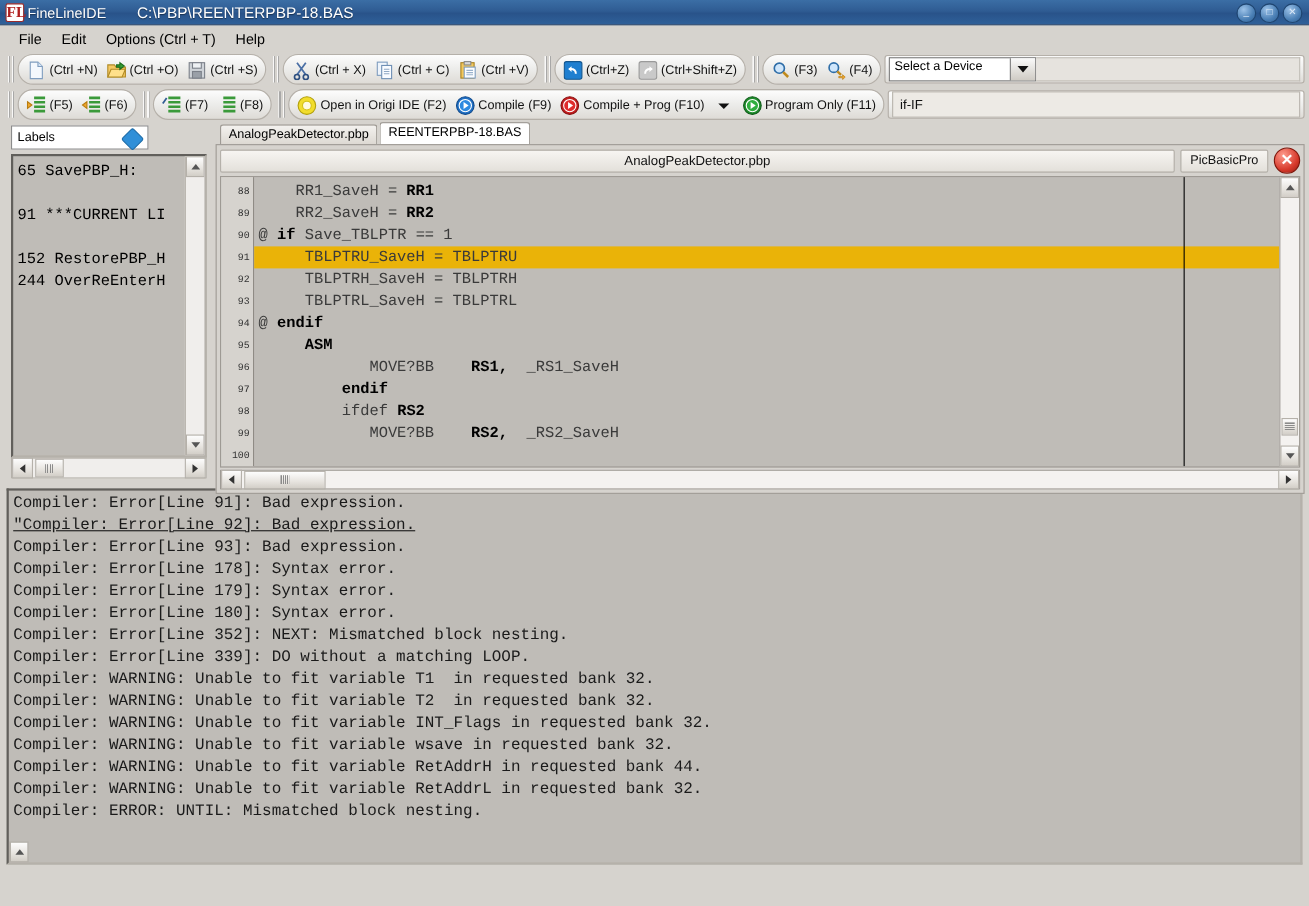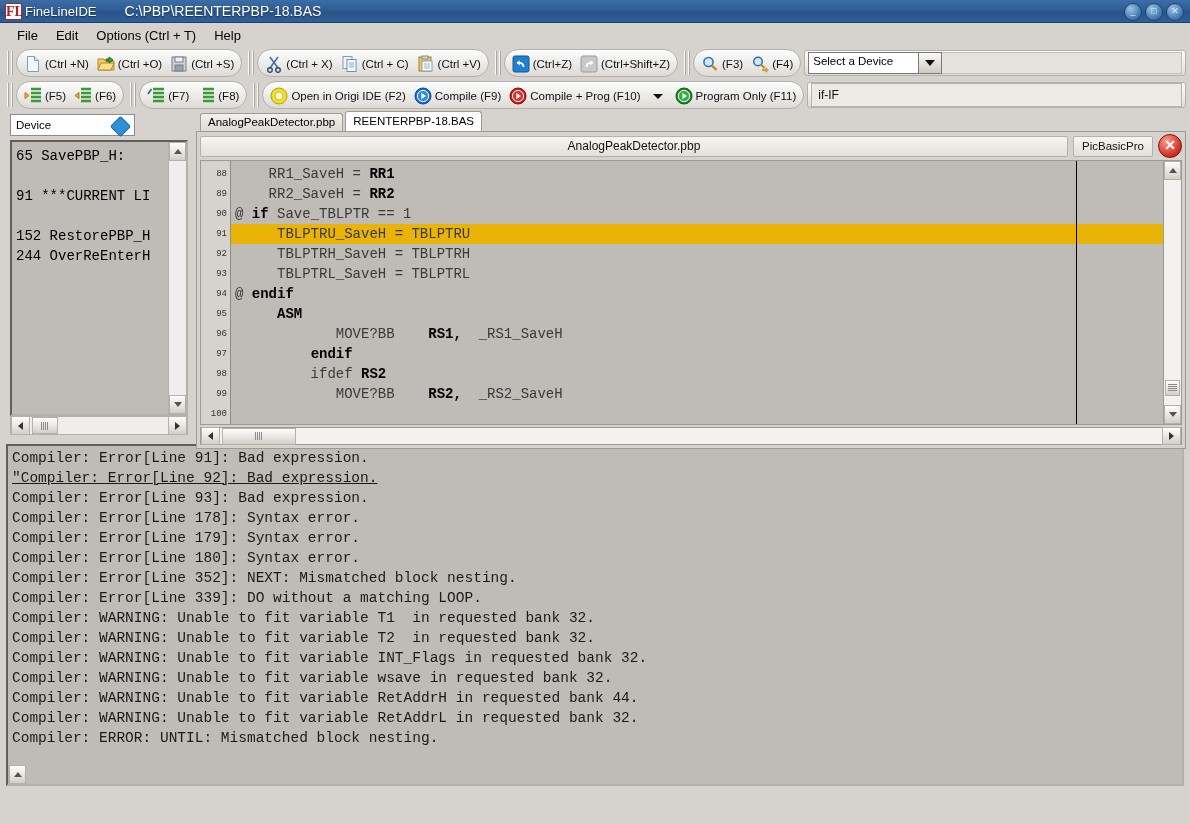--- a/index.html
+++ b/index.html
@@ -377,21 +377,21 @@
   </div>
   <div class="devbox">
     <div class="findfield" placeholder="">if-IF</div>
   </div>
 </div>
 
 <div id="main">
 
   <div id="leftpane">
     <div class="lbl-combo">
-      <span>Device</span>
+      <span>Labels</span>
       <span class="dia"></span>
     </div>
     <div class="listwrap">
       <div class="listinner">
         <div>65 SavePBP_H:</div>
         <div></div>
         <div>91 ***CURRENT LI</div>
         <div></div>
         <div>152 RestorePBP_H</div>
         <div>244 OverReEnterH</div>

